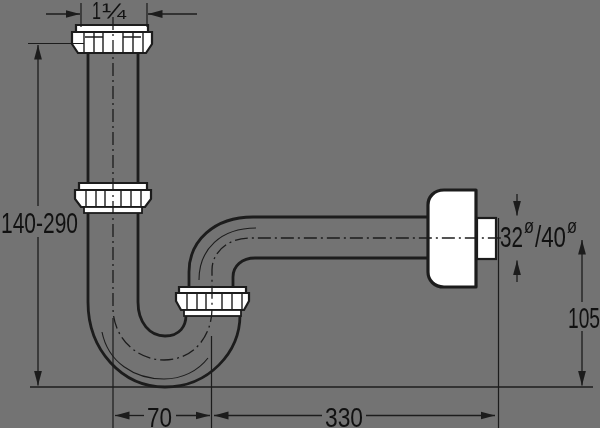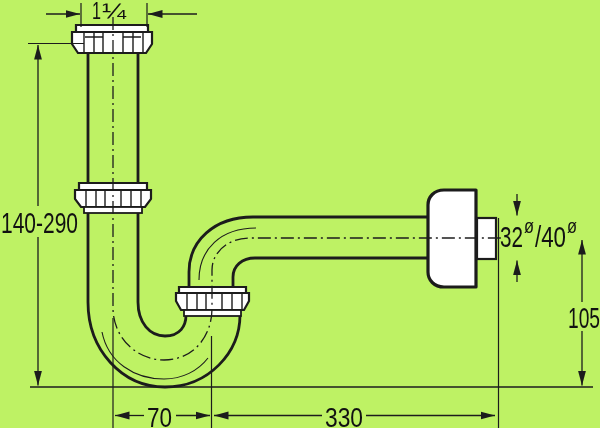--- a/index.html
+++ b/index.html
@@ -1,19 +1,19 @@
 <!DOCTYPE html>
 <html><head>
 <meta charset="utf-8">
 <style>
   html,body{margin:0;padding:0;background:#ffffff;}
   .stage{
     position:relative;
     width:600px;height:428px;
-    background:#bef264;
+    background:#737373;
     font-family:"Liberation Sans", sans-serif;
     overflow:hidden;
   }
   svg{display:block;}
   .outline{fill:none;stroke:#1c1c1c;stroke-width:2.8;stroke-linejoin:round;}
   .outline-thick{fill:#ffffff;stroke:#1c1c1c;stroke-width:3.2;stroke-linejoin:round;}
   .nut{fill:#ffffff;stroke:#1c1c1c;stroke-width:2.2;stroke-linejoin:miter;}
   .hub{fill:#ffffff;stroke:#1c1c1c;stroke-width:1.8;}
   .rib{stroke:#1c1c1c;stroke-width:1.4;fill:none;}
   .contour{stroke:#1c1c1c;stroke-width:1.1;fill:none;}

